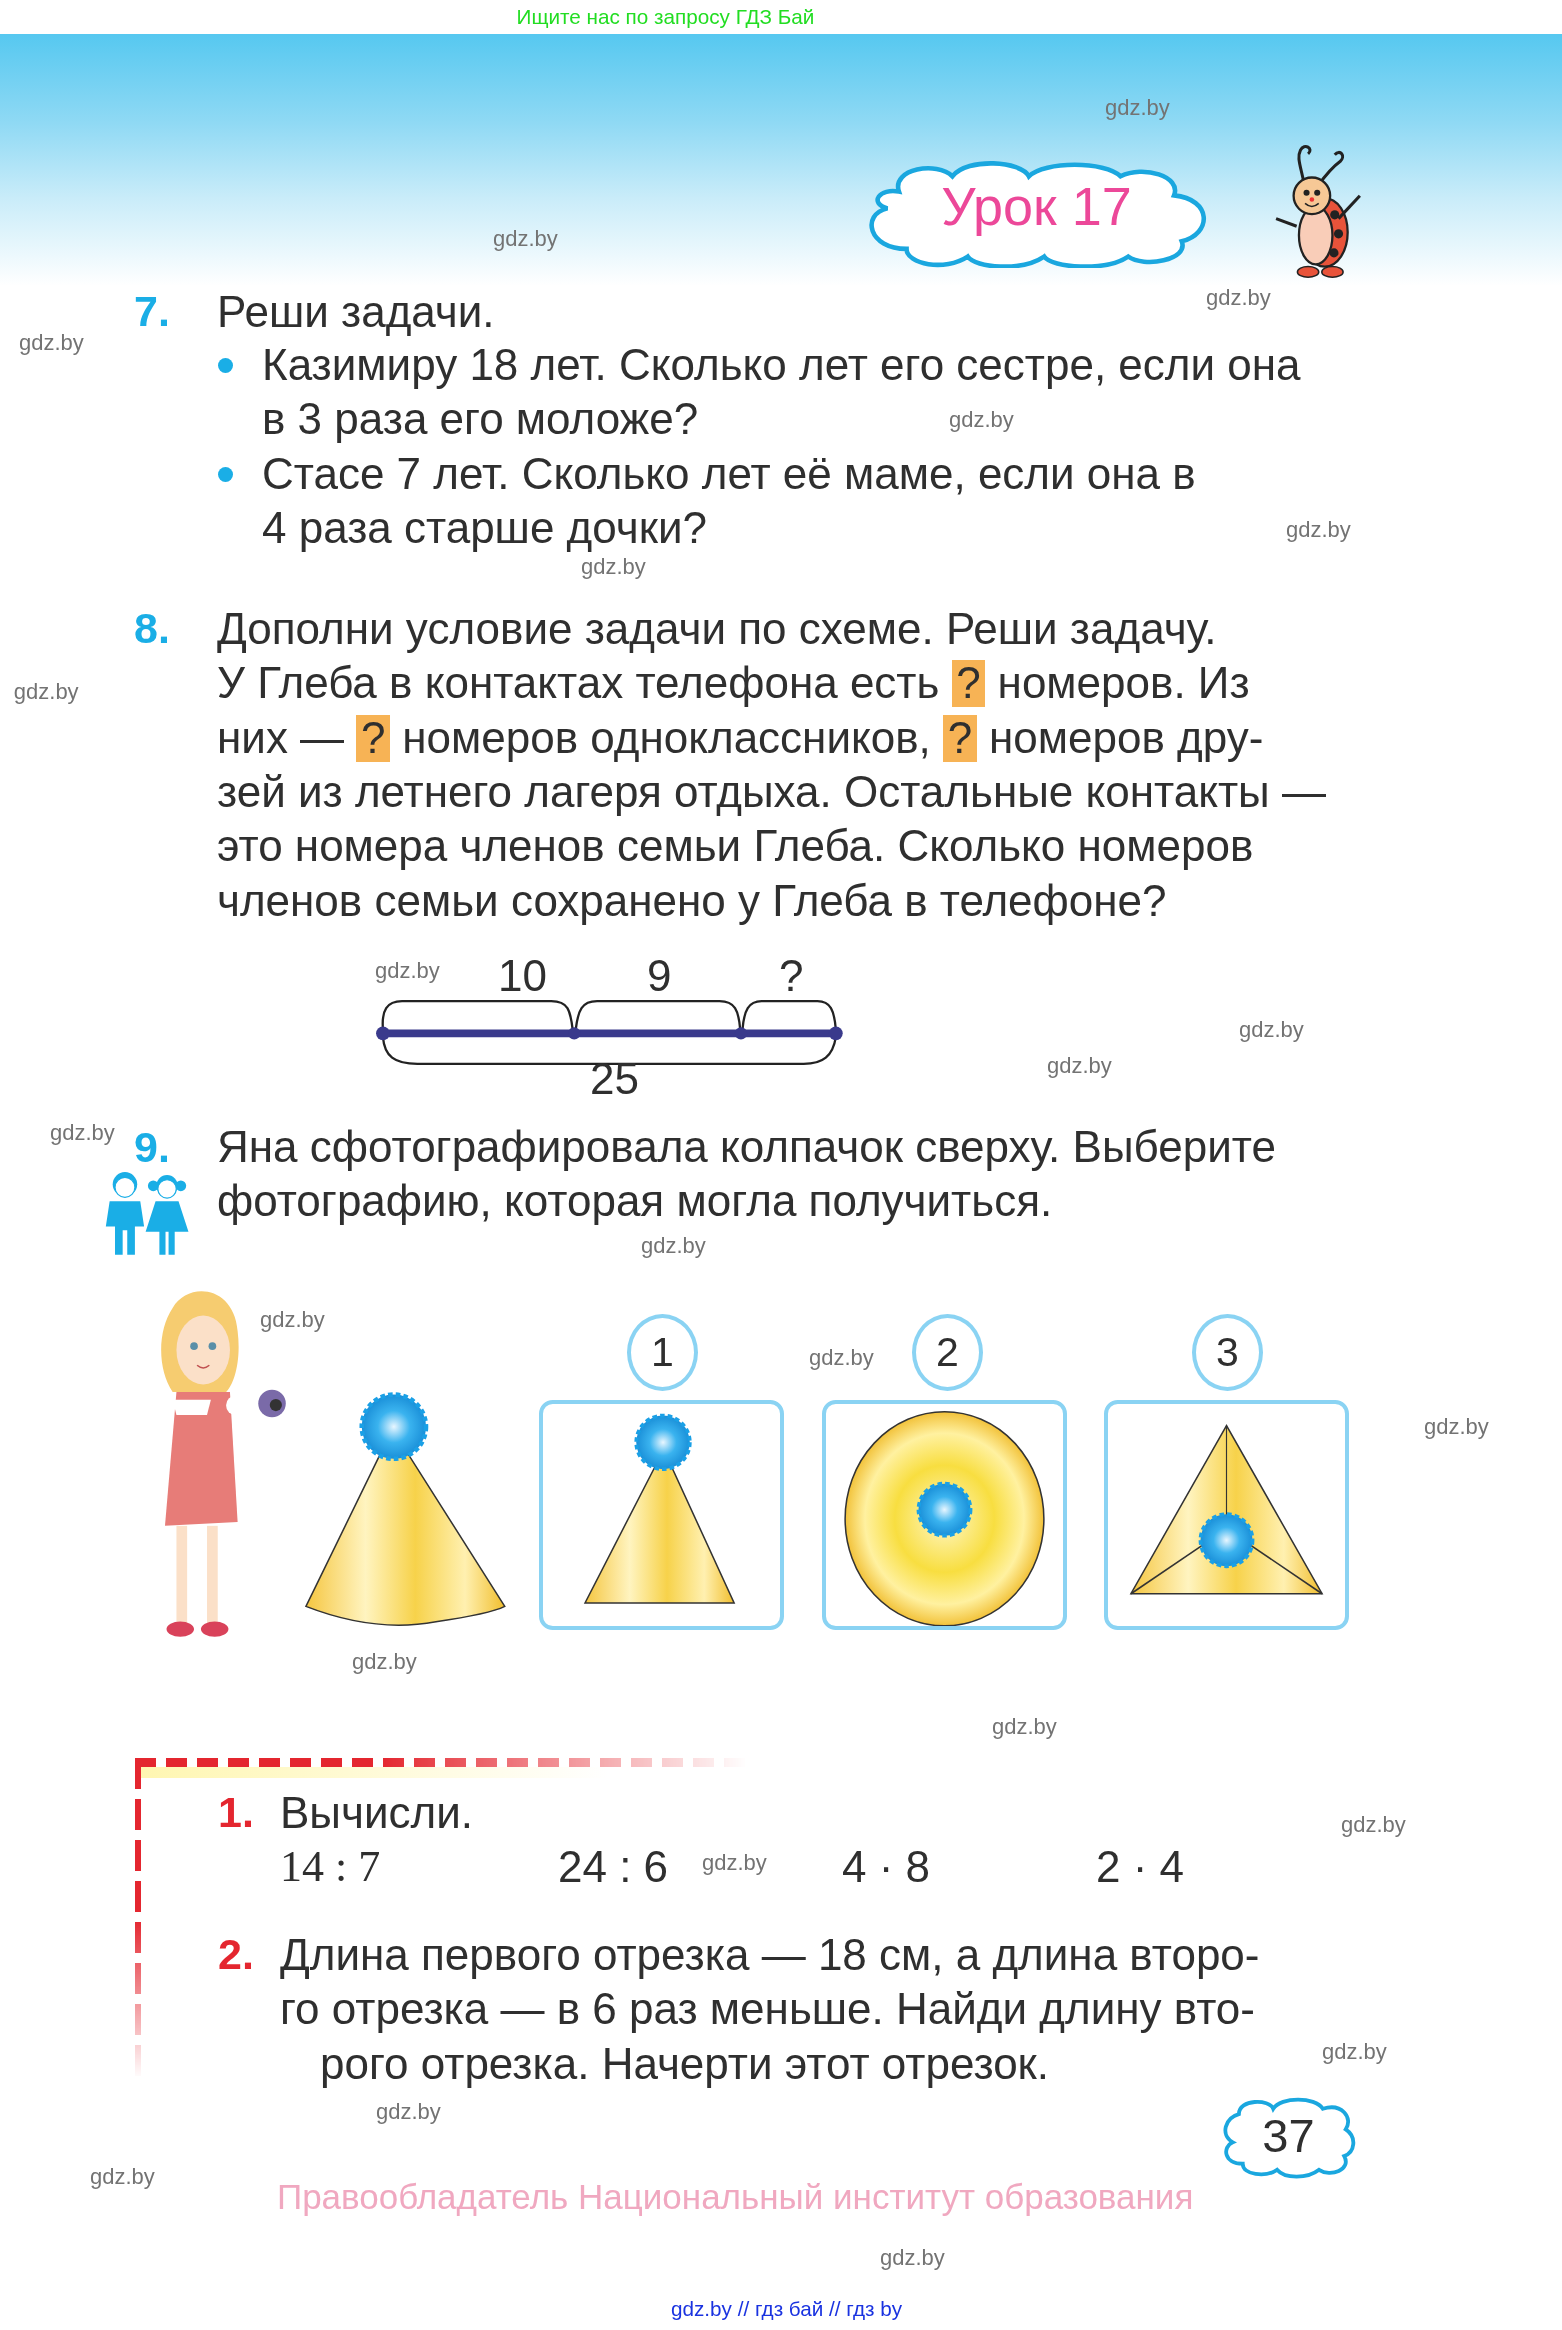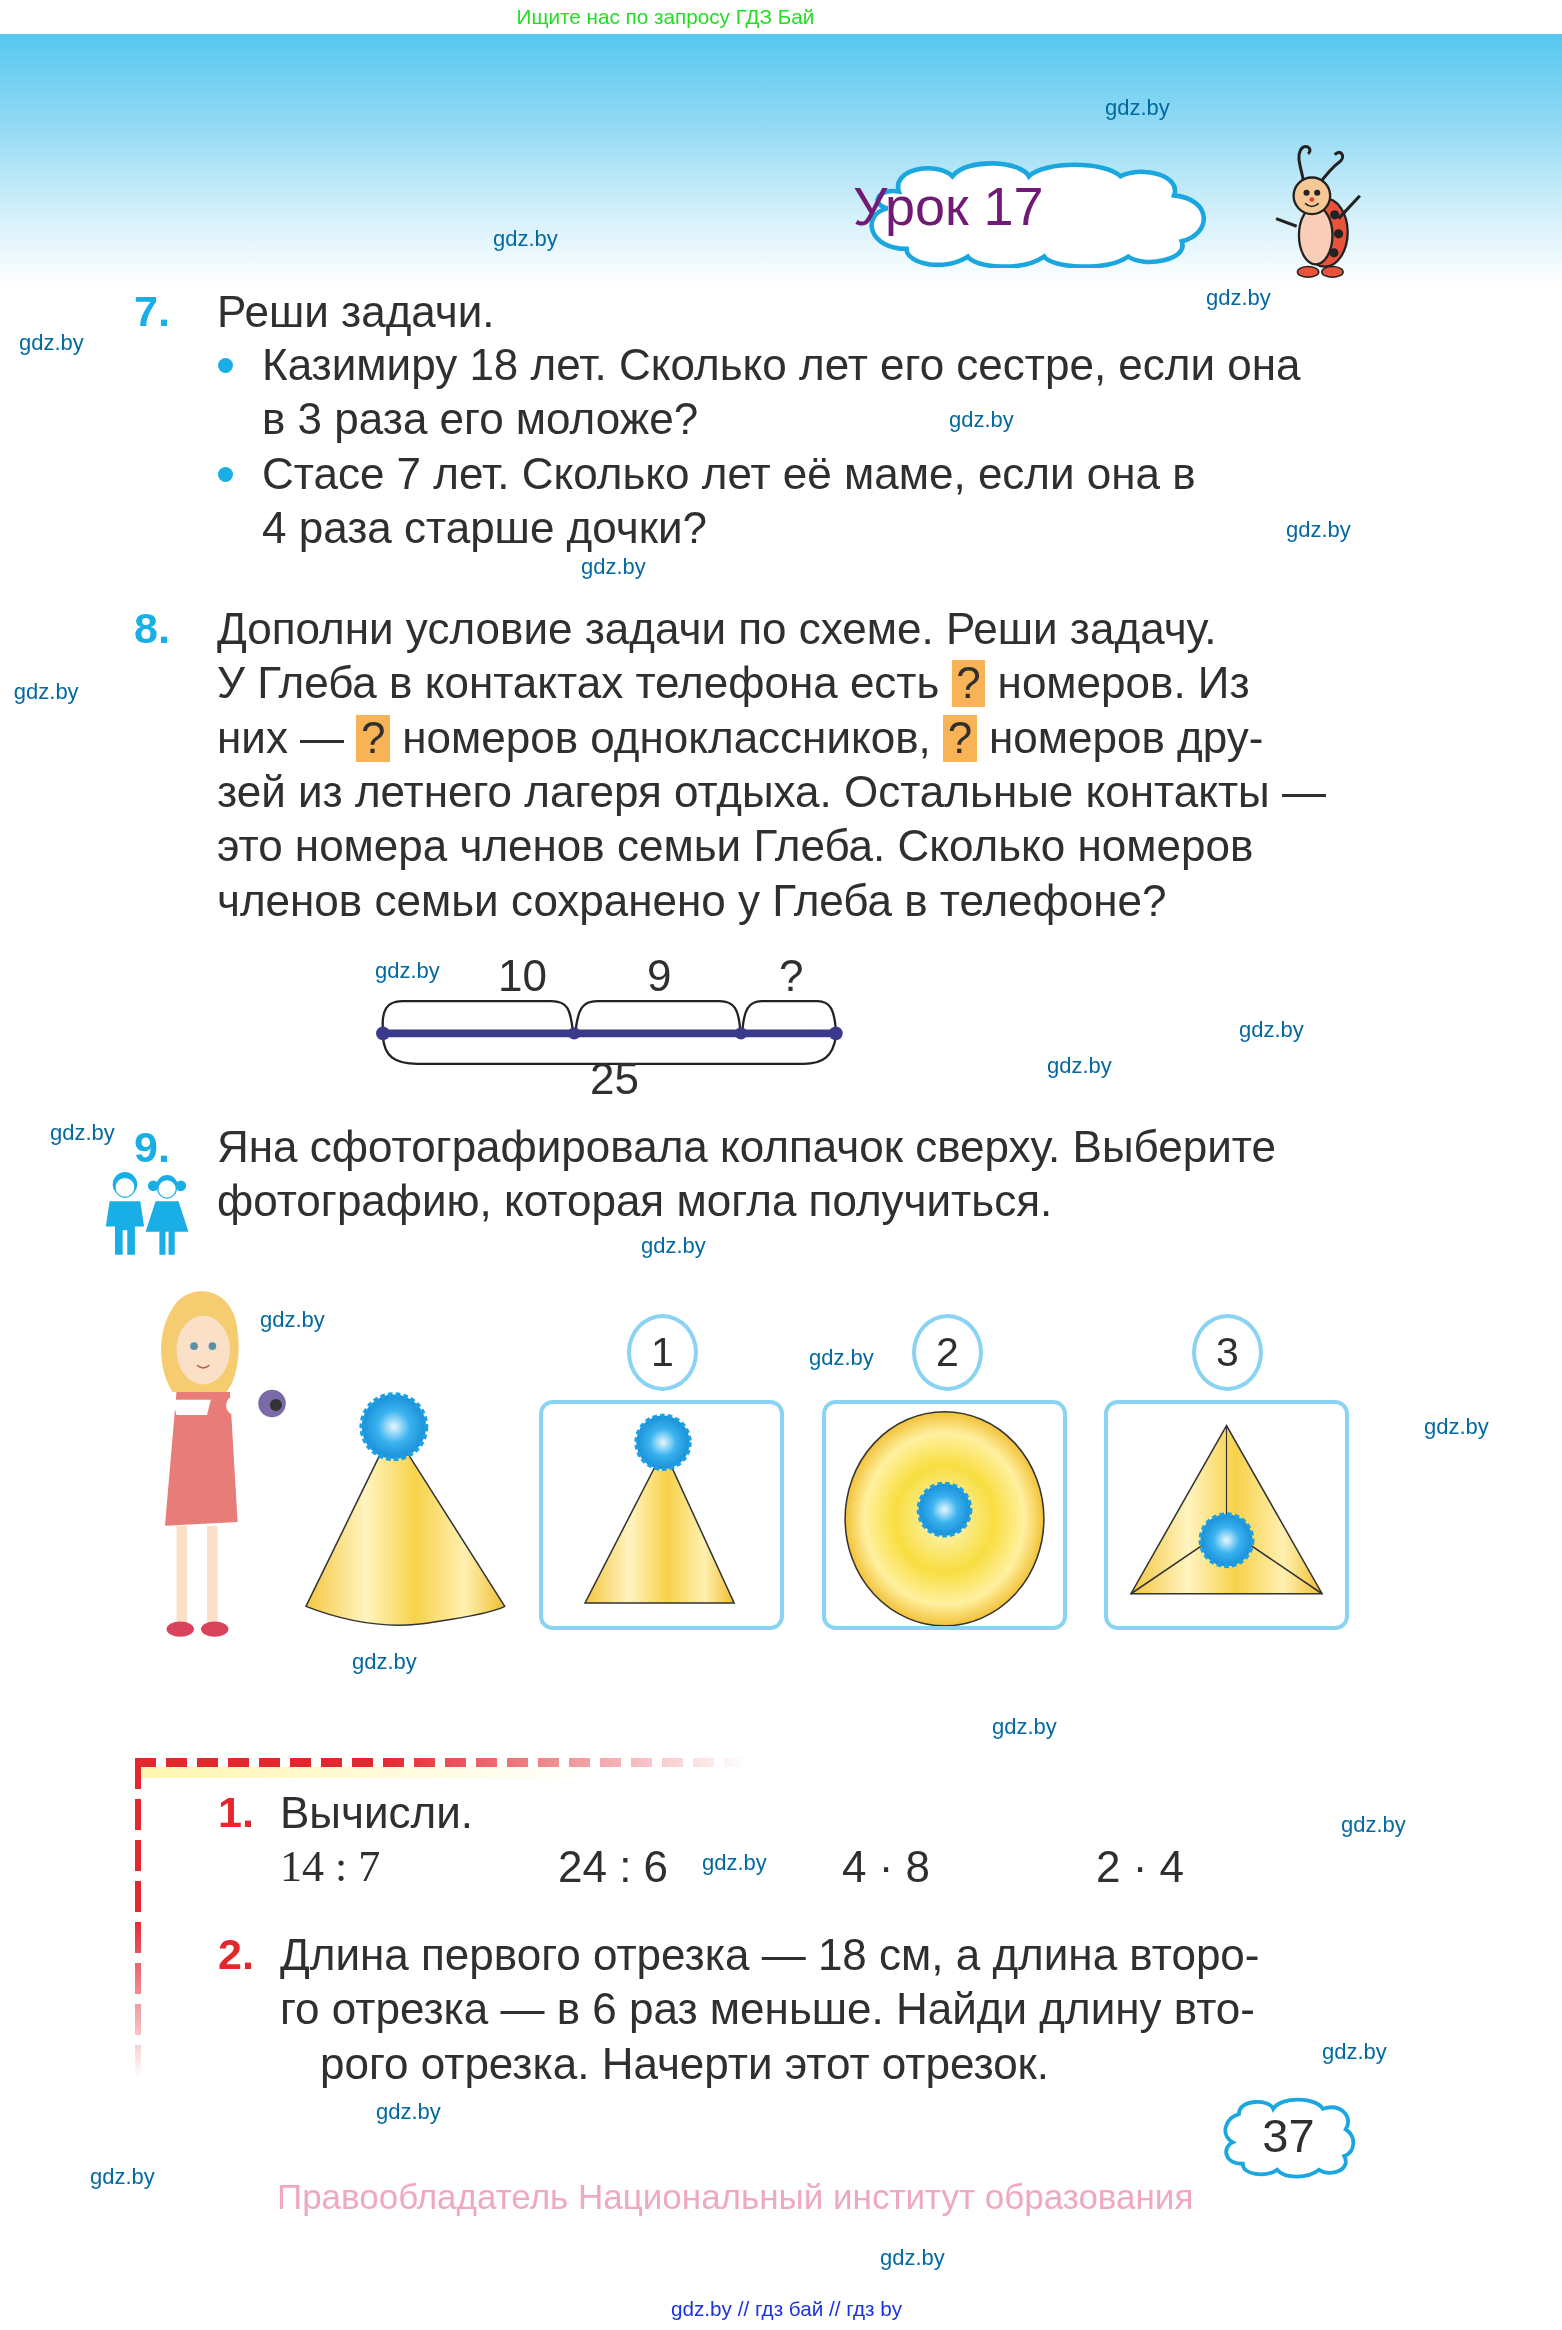--- a/index.html
+++ b/index.html
@@ -9,25 +9,25 @@
     font-family: "Liberation Sans", "DejaVu Sans", sans-serif;
     color: #2f2f2f;
   }
   .abs { position: absolute; }
   .topbar { left:0; top:0; width:1331px; height:34px; background:#fff; text-align:center; }
   .topbar span { font-size:20.7px; color:#22dd22; line-height:34px; }
   .sky {
     left:0; top:34px; width:1563px; height:252px;
     background: linear-gradient(to bottom, #56c8f0 0%, #8fd9f4 35%, #c9ecf9 65%, #ffffff 100%);
   }
-  .wm { font-size:22px; color:#0369a1; white-space:nowrap; }
+  .wm { font-size:22px; color:#737373; white-space:nowrap; }
   .lesson-cloud { left:853px; top:161px; width:367px; height:107px; }
   .lesson-title {
-    left:853px; top:168px; width:367px; text-align:left;
-    font-size:54px; color:#701a75; line-height:77px;
+    left:853px; top:168px; width:367px; text-align:center;
+    font-size:54px; color:#ec4899; line-height:77px;
   }
   .num { font-weight:bold; font-size:43px; color:#1aaee6; }
   .num.red { color:#e4262f; }
   .txt { font-size:44px; line-height:54px; color:#2f2f2f; white-space:nowrap; }
   .bullet {
     width:15.3px; height:15.3px; border-radius:50%; background:#1aaee6;
   }
   .qbox {
     display:inline-block; background:#f7b355; padding:0 4.6px; line-height:46px;
     height:47px; vertical-align:middle; margin-top:-6.1px;

